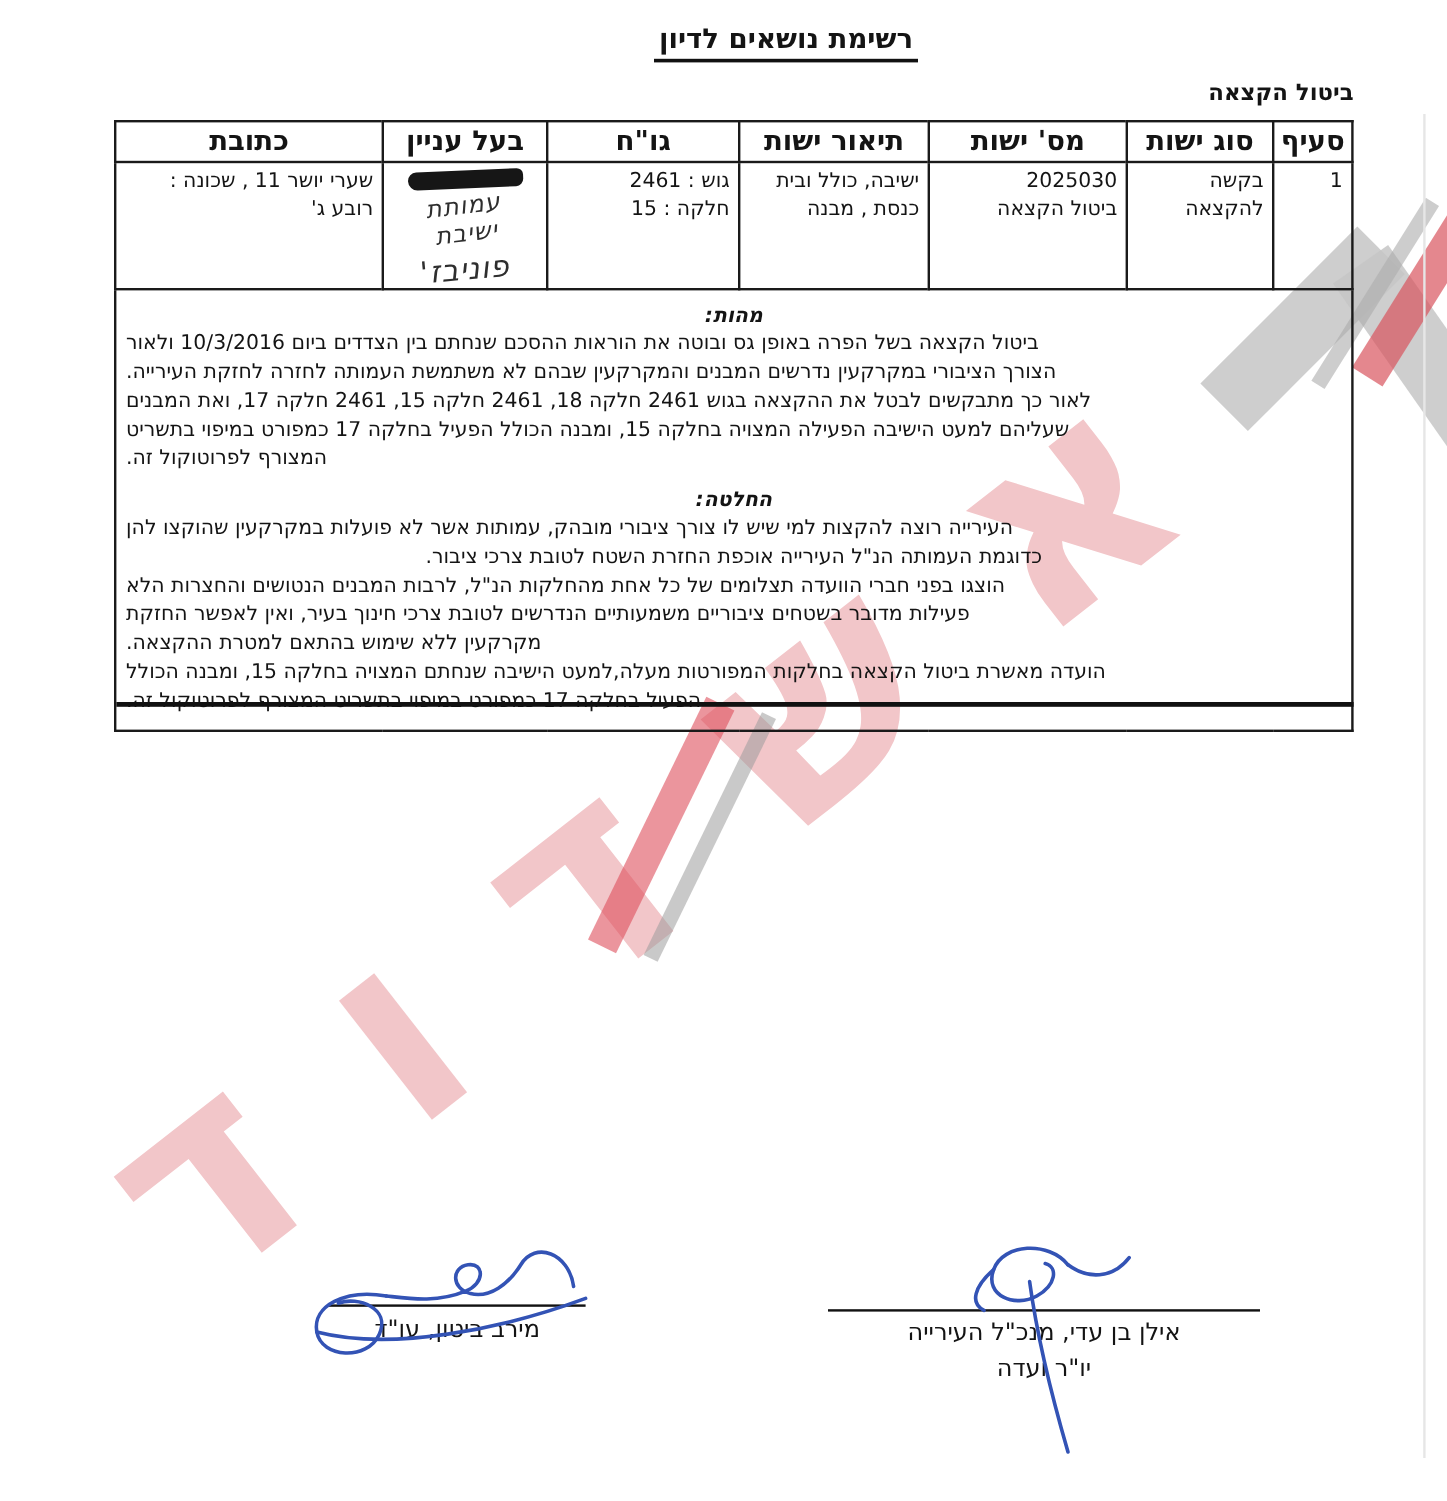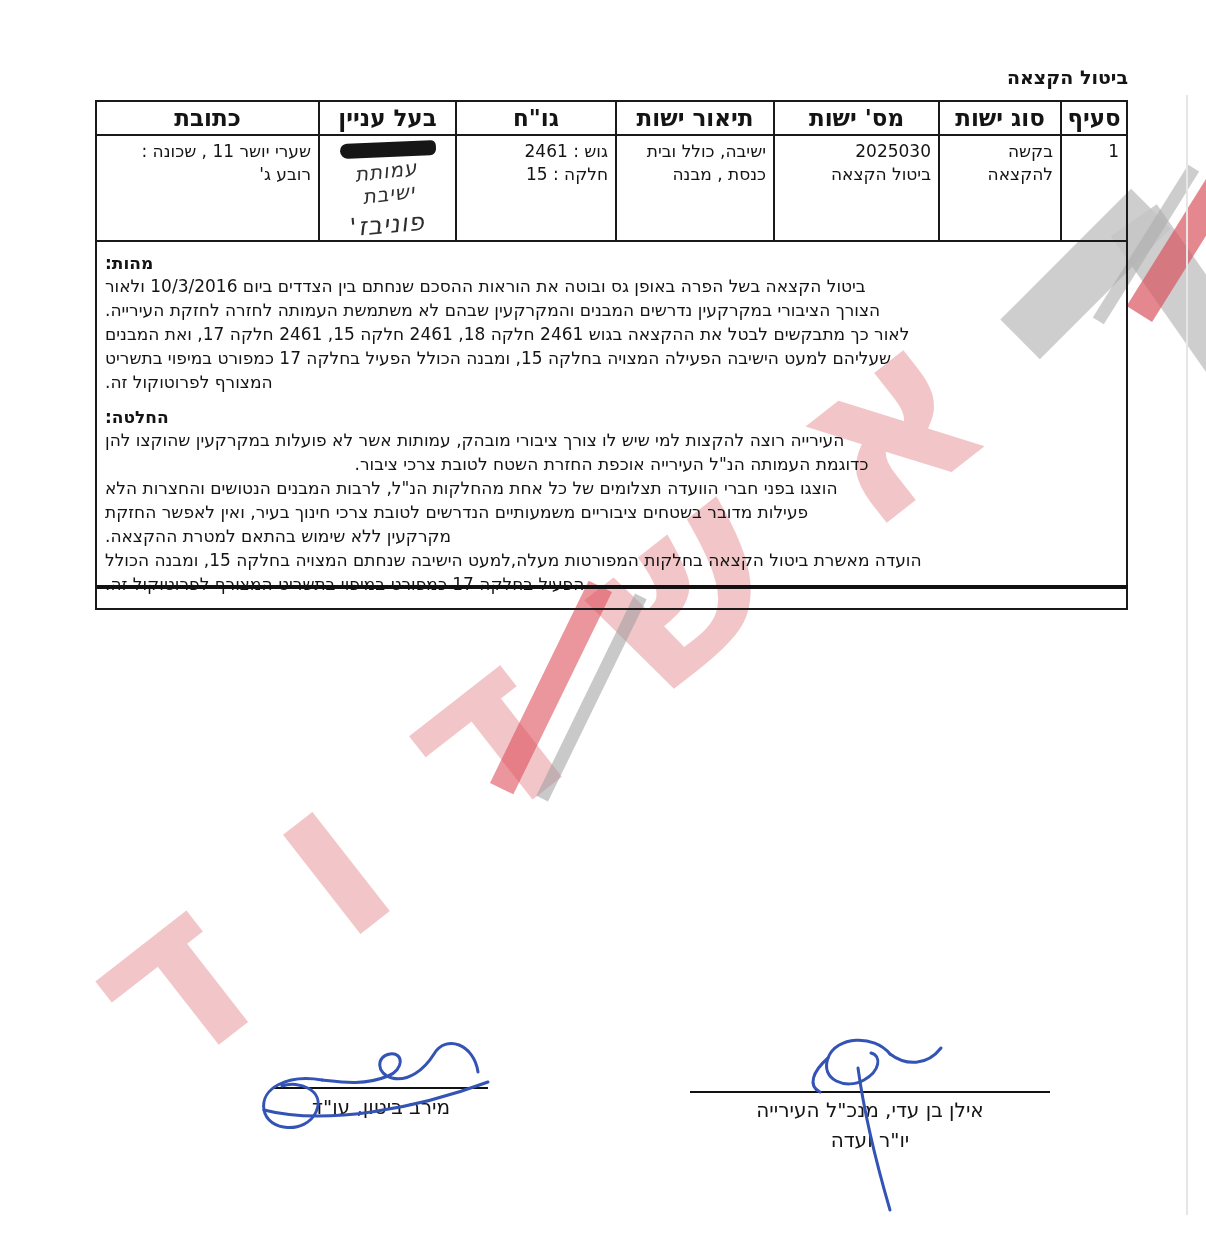--- a/index.html
+++ b/index.html
@@ -54,21 +54,21 @@
   .redaction {
     width:96px; height:15px; background:#161616;
     border-radius:8px 6px 7px 9px; transform:rotate(-2.5deg);
     margin:2px auto 3px;
   }
   .handwriting { color:#2e2e2e; font-style:italic; letter-spacing:1px; }
   .hand-l1 { font-size:20px; text-align:center; transform:rotate(-7deg); }
   .hand-l2 { font-size:25px; text-align:center; transform:rotate(-5deg); margin-top:7px; }
 
   td.body-cell { padding:10px 8px 12px; vertical-align:top; }
-  .par-label { font-size:17px; font-weight:bold; line-height:22px; text-align:left; }
+  .par-label { font-size:17px; font-weight:bold; line-height:22px; text-align:center;font-style:italic; }
   .body-line { font-size:17px; line-height:24px; }
   .ln-r   { text-align:left; }
   .ln-c   { text-align:center; }
   .ln-ind    { text-align:left; padding-right:58px; }
   .ln-ind-sm { text-align:left; padding-right:14px; }
   .par-gap { height:12px; }
   .bottom-rule { position:absolute; top:585px; right:78px; width:1031px; height:4px; background:#111; }
 
   
   .sig-line { position:absolute; height:2px; background:#121212; }
@@ -91,20 +91,23 @@
   <div class="wm wm-slash-red"></div>
   <div class="wm wm-slash-gray"></div>
   <div class="wm wm-chev1"></div>
   <div class="wm wm-chev2"></div>
   <div class="wm wm-corner-red"></div>
   <div class="wm wm-corner-gray"></div>
   <div class="wm scan-edge"></div>
 
   <div class="doc">
 
+    <div class="doc-title">
+      <span>רשימת נושאים לדיון</span>
+    </div>
 
     <div class="section-heading">ביטול הקצאה</div>
 
     <table class="topics">
       <colgroup>
         <col style="width:66px">
           <col style="width:122px">
           <col style="width:165px">
         <col style="width:158px">
           <col style="width:160px">

